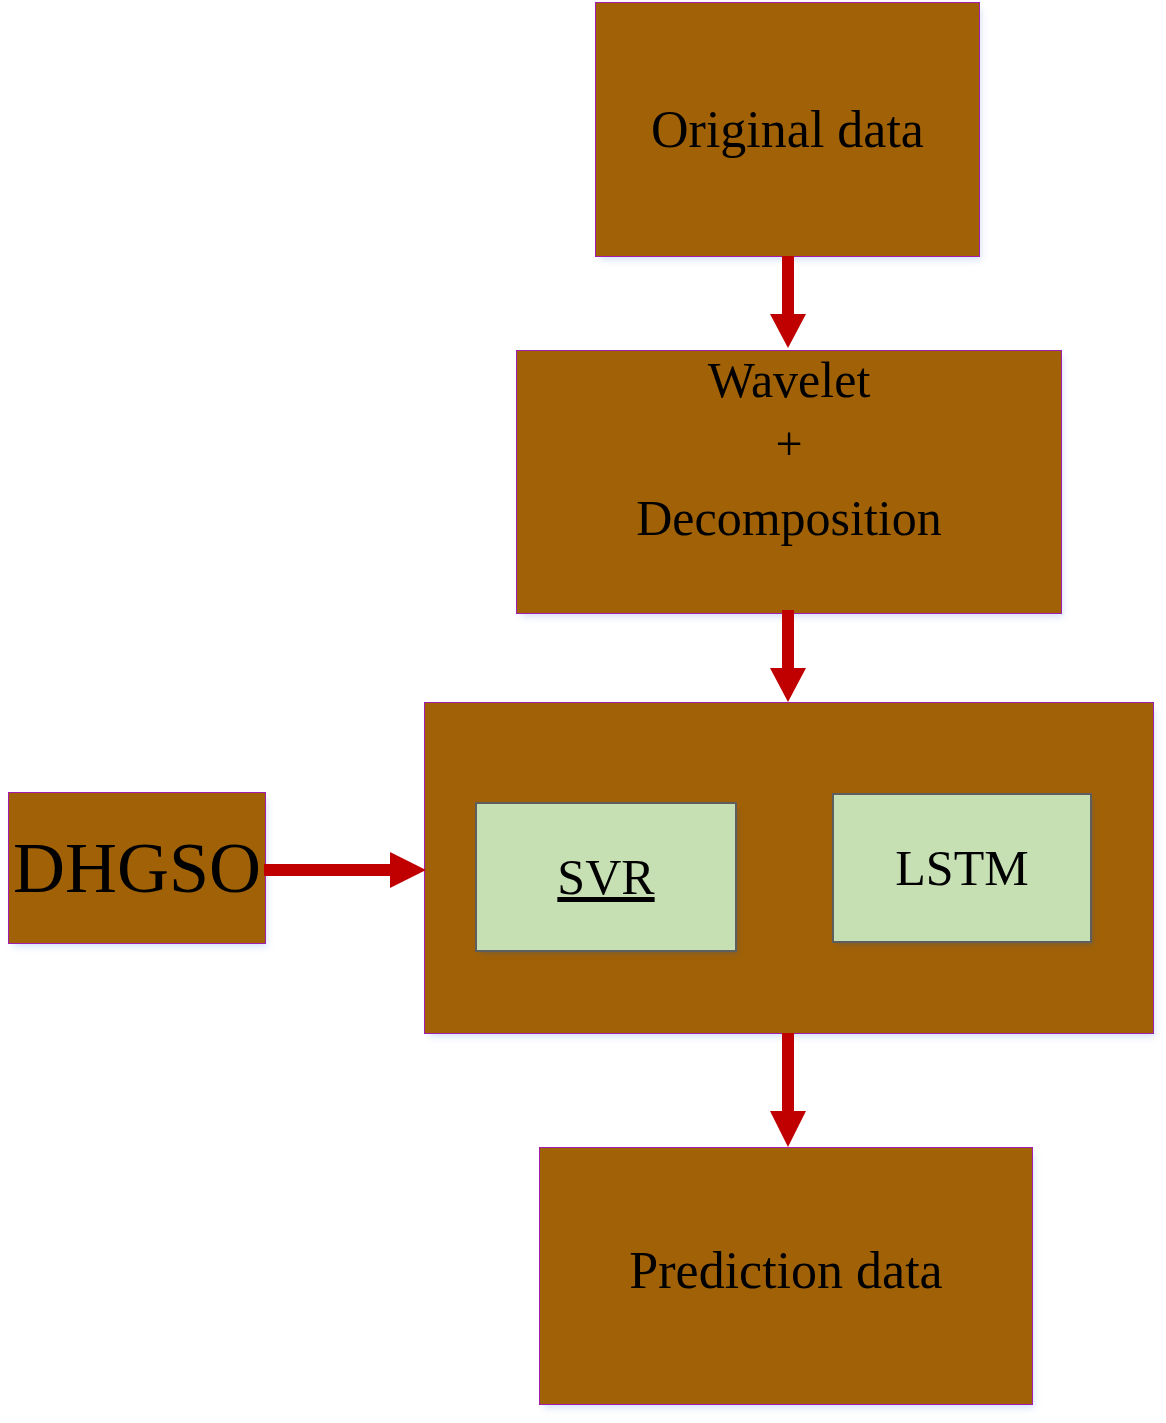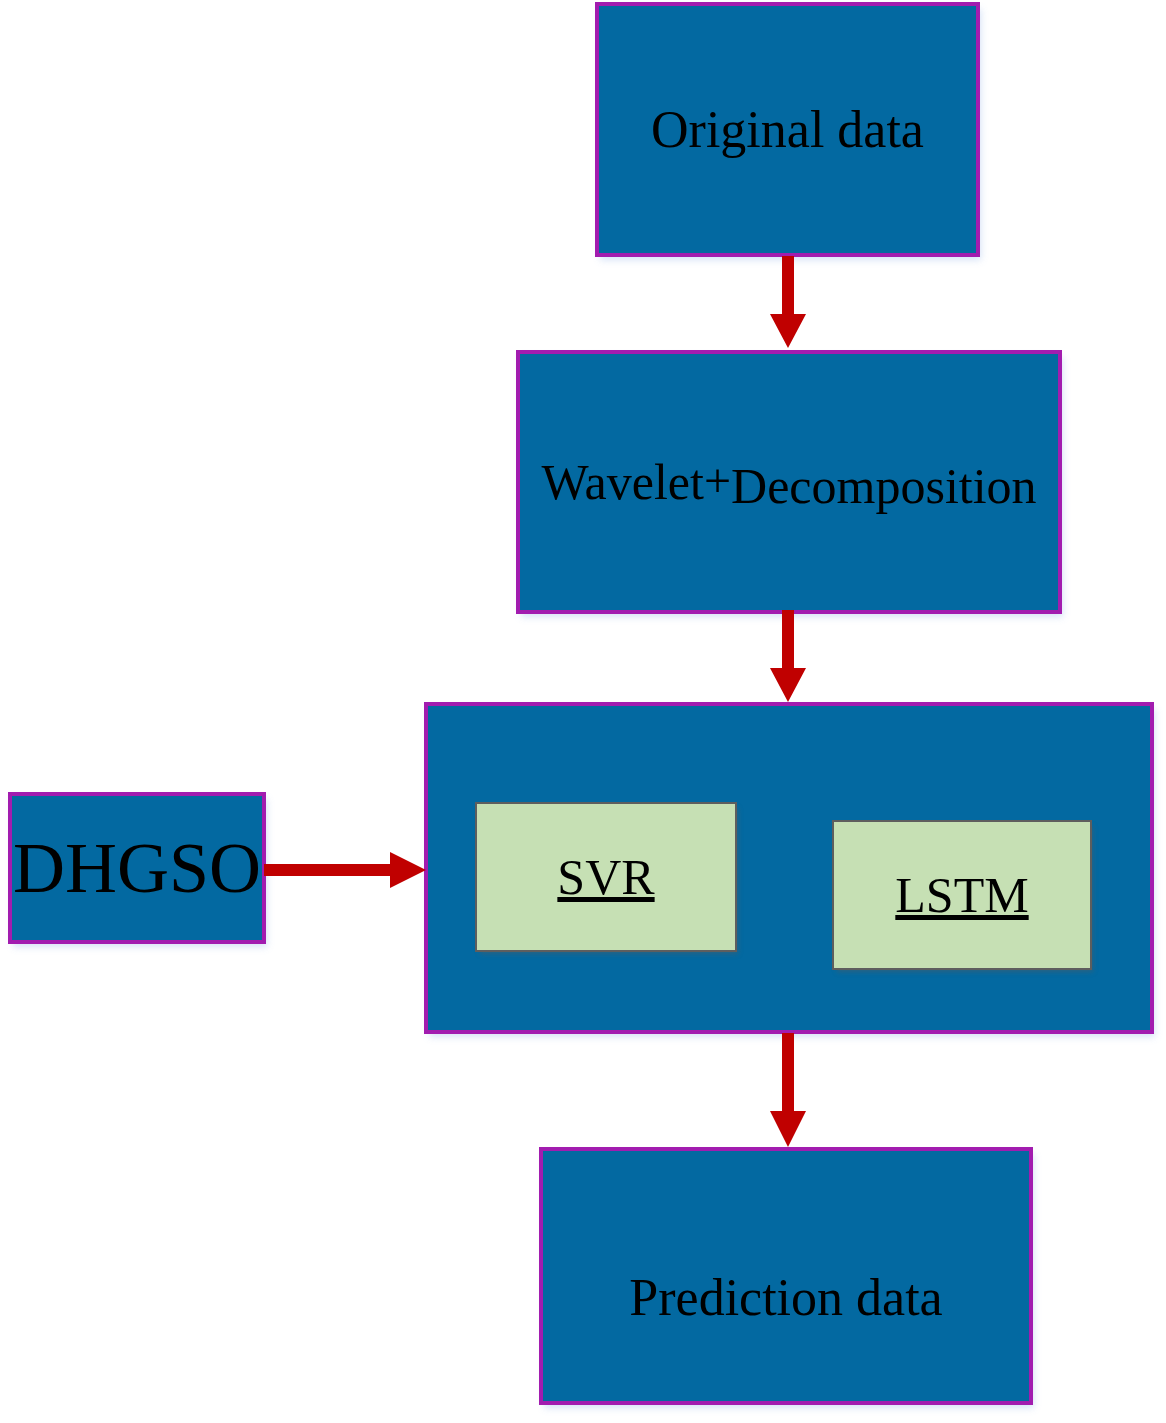--- a/index.html
+++ b/index.html
@@ -25,67 +25,66 @@
     box-sizing: border-box;
     display: flex;
     align-items: center;
     justify-content: center;
     text-align: center;
     color: #000000;
     line-height: 1.18;
     white-space: pre-line;
   }
   .node-peach {
-    background: #0369a1;
-    border: 4px solid #a21caf;
+    background: #a16207;
+    border: 1px solid #a21caf;
     box-shadow: 3px 5px 7px -2px rgba(120,160,230,0.30);
   }
   .node-green {
     background: #C6E0B4;
     border: 2px solid #5E5E5E;
     box-shadow: 3px 4px 5px -2px rgba(90,90,90,0.45);
   }
 
   
   #box-original {
     left: 595px; top: 2px; width: 385px; height: 255px;
     font-size: 52px;
   }
   #box-wavelet {
     left: 516px; top: 350px; width: 546px; height: 264px;
     font-size: 50px;
-    flex-direction: row;
-    justify-content: center;
+    flex-direction: column;
+    justify-content: flex-start;
   }
   #box-wavelet .wline { display: block; }
   #box-wavelet .wline.plus { font-size: 48px; margin: 6px 0 8px; }
   #box-wavelet .wline.sub { margin-top: 8px; }
 
   #box-model-container {
     left: 424px; top: 702px; width: 730px; height: 332px;
   }
   #box-svr {
     left: 475px; top: 802px; width: 262px; height: 150px;
     font-size: 50px;
     text-decoration: underline;
   }
   #box-lstm {
-    left: 832px; top: 820px; width: 260px; height: 150px;
+    left: 832px; top: 793px; width: 260px; height: 150px;
     font-size: 50px;
-    text-decoration: underline;
   }
   #box-dhgso {
     left: 8px; top: 792px; width: 258px; height: 152px;
     font-size: 72px;
   }
   #box-prediction {
     left: 539px; top: 1147px; width: 494px; height: 258px;
     font-size: 52px;
     align-items: flex-start;
-    padding-top: 116px;
+    padding-top: 92px;
   }
 
   
   .arrow {
     position: absolute;
     overflow: visible;
   }
   .arrow svg { display: block; }
 </style>
 </head>

